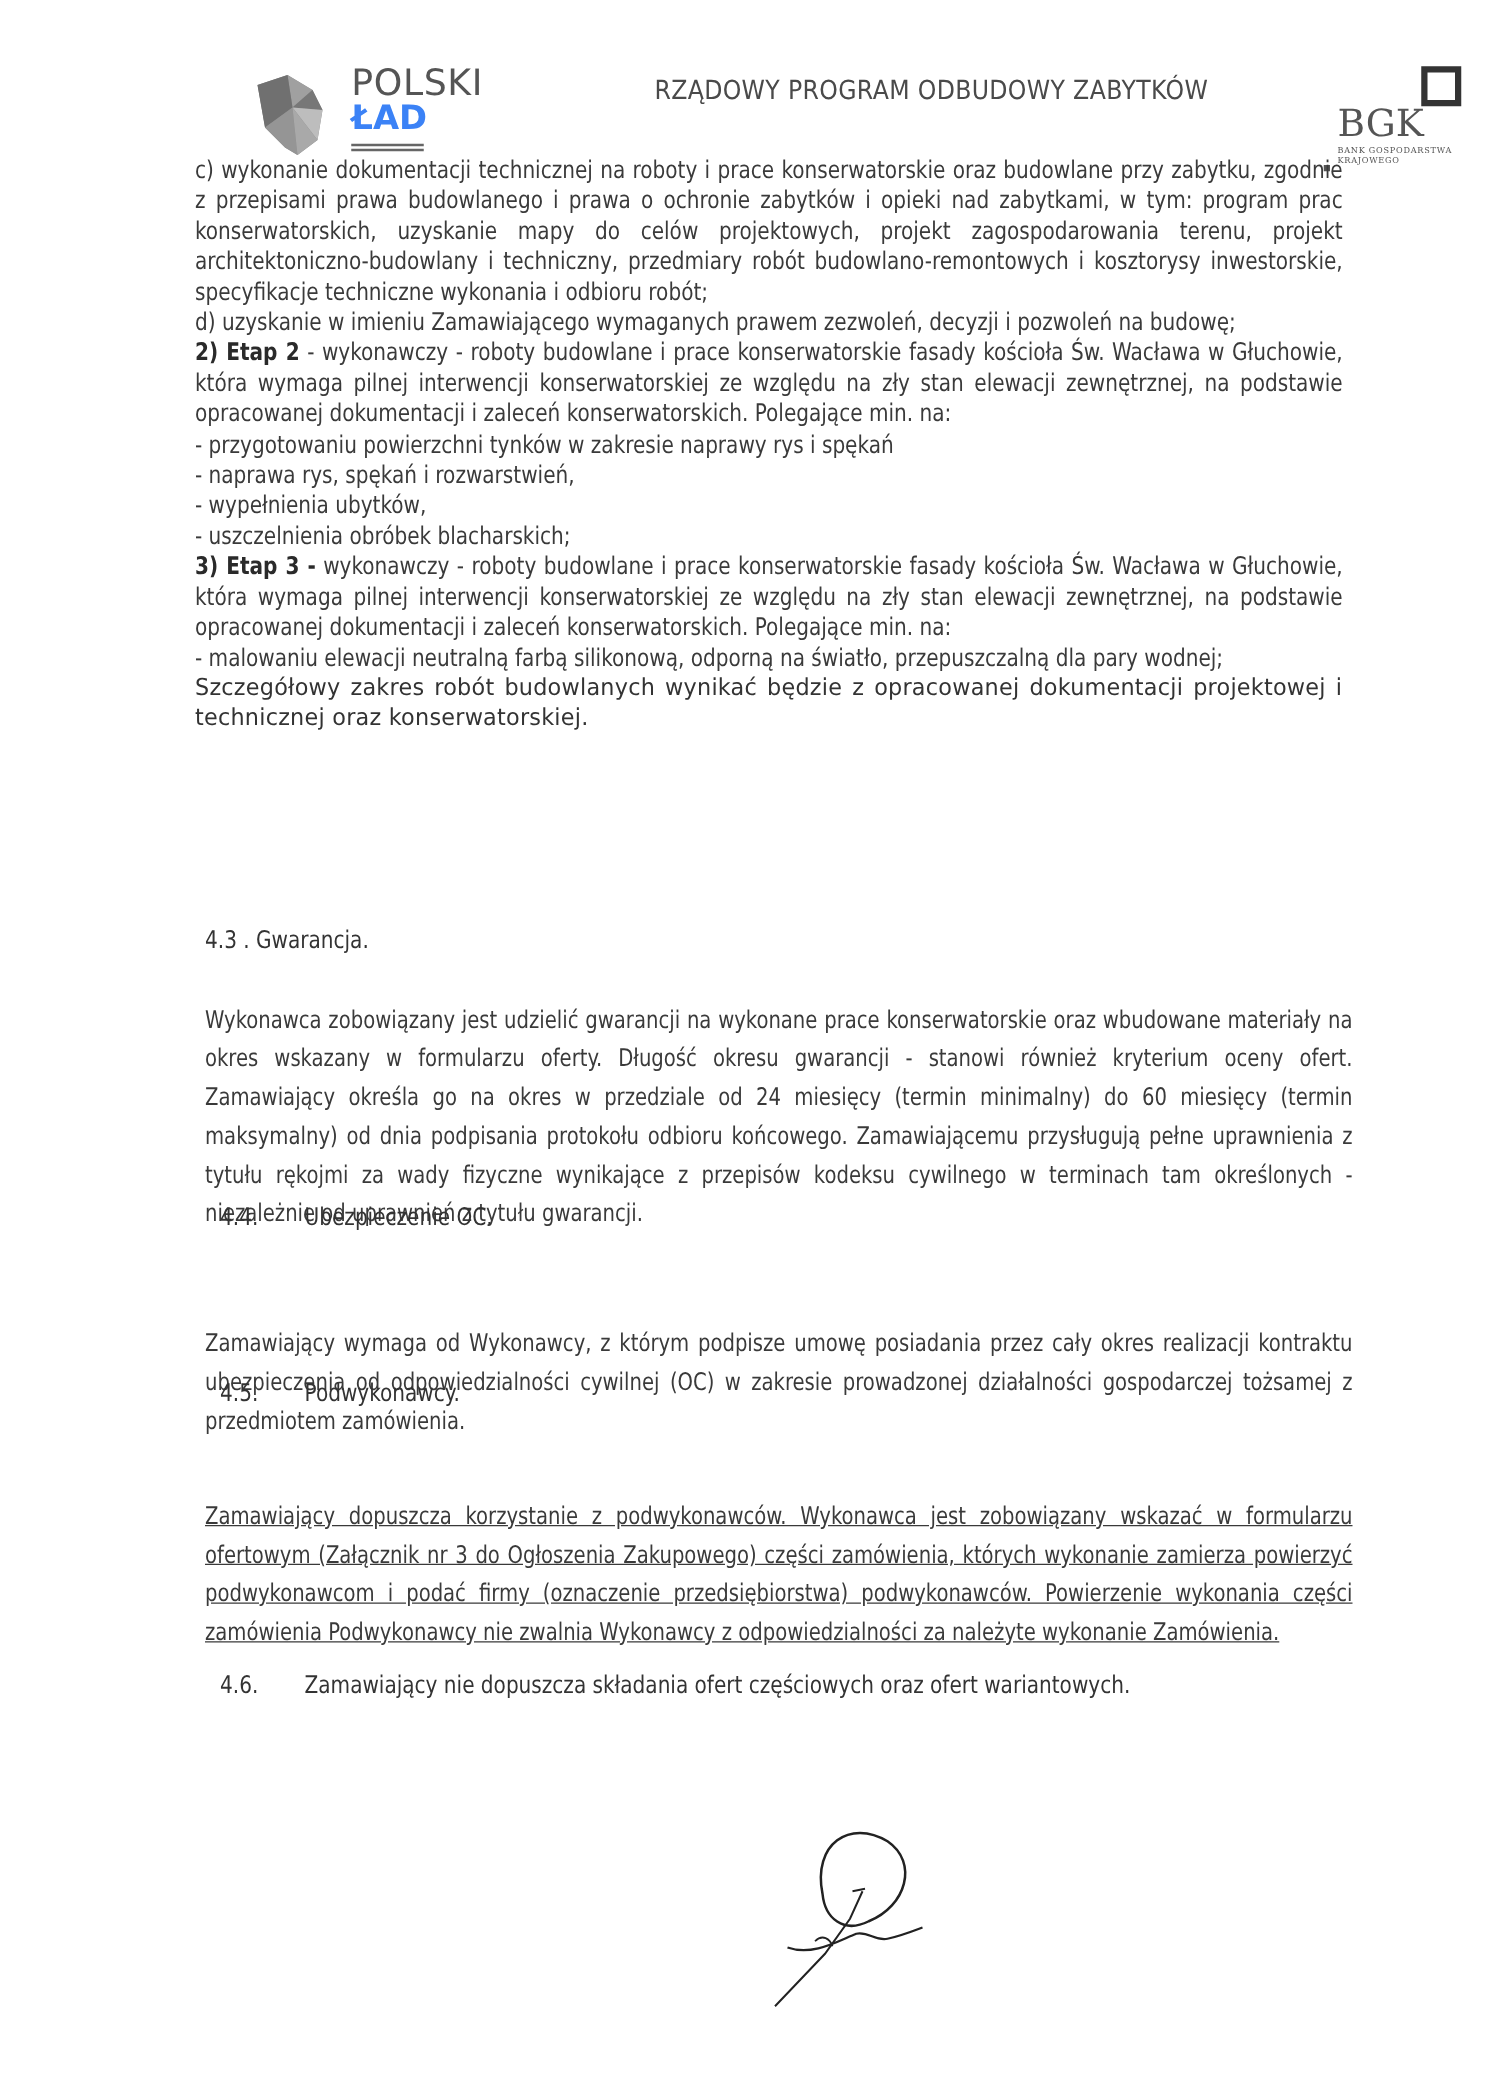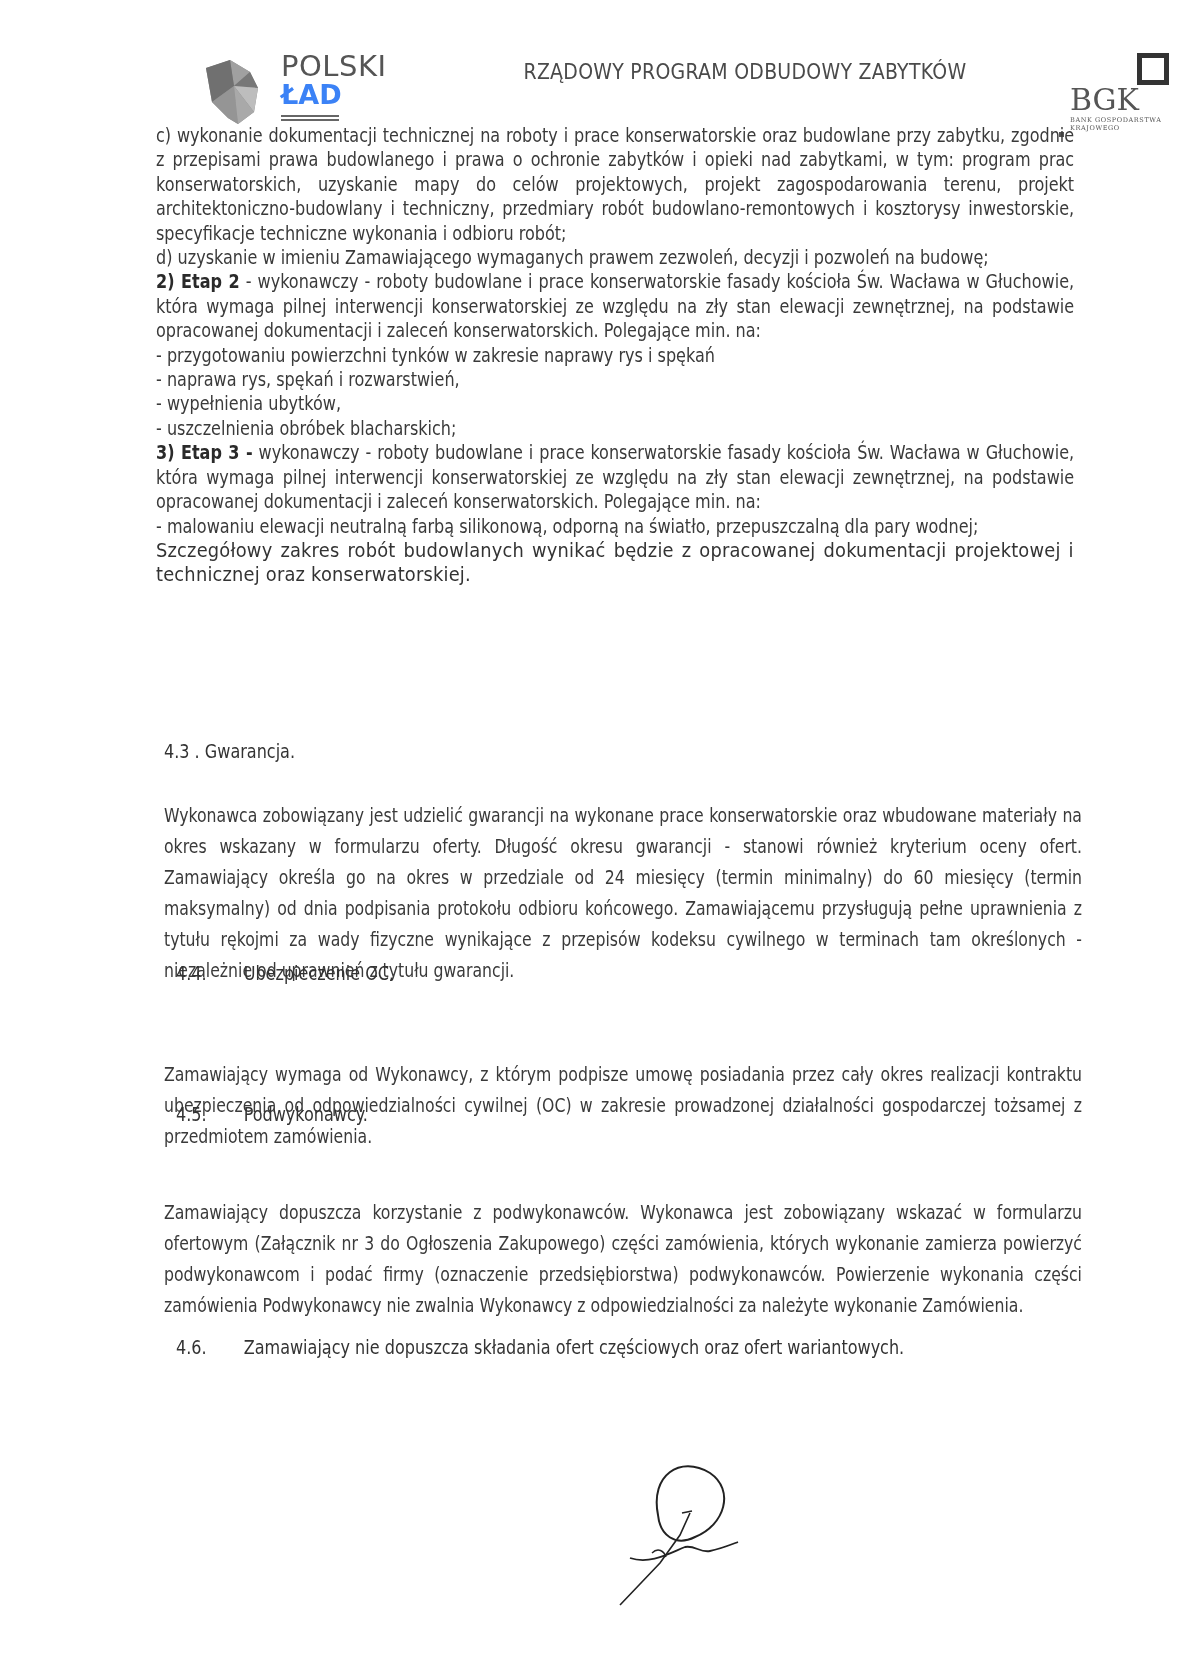--- a/index.html
+++ b/index.html
@@ -89,21 +89,21 @@
   <span>Ubezpieczenie OC.</span>
 </div>
 <div class="block" style="top:1032px;width:920px;">
   <p class="body2" style="margin-top:-13px;">Zamawiający wymaga od Wykonawcy, z którym podpisze umowę posiadania przez cały okres realizacji kontraktu ubezpieczenia od odpowiedzialności cywilnej (OC) w zakresie prowadzonej działalności gospodarczej tożsamej z przedmiotem zamówienia.</p>
 </div>
 
 <div class="heading" style="left:176px;top:1103px;">
   <span class="num">4.5.</span>
   <span>Podwykonawcy.</span>
 </div>
-<div class="block" style="top:1160px;width:920px;">
+<div class="block" style="top:1160px;width:920px;text-decoration:underline;">
   <p class="body2" style="margin-top:-3px;">Zamawiający dopuszcza korzystanie z podwykonawców. Wykonawca jest zobowiązany wskazać w formularzu ofertowym (Załącznik nr 3 do Ogłoszenia Zakupowego) części zamówienia, których wykonanie zamierza powierzyć podwykonawcom i podać firmy (oznaczenie przedsiębiorstwa) podwykonawców. Powierzenie wykonania części zamówienia Podwykonawcy nie zwalnia Wykonawcy z odpowiedzialności za należyte wykonanie Zamówienia.</p>
 </div>
 
 <div class="heading" style="left:176px;top:1336px;">
   <span class="num">4.6.</span>
   <span>Zamawiający nie dopuszcza składania ofert częściowych oraz ofert wariantowych.</span>
 </div>
 
 <svg class="sig" viewBox="0 0 180 160">
   <path d="M98,60 C90,20 120,0 150,18 C175,35 165,70 135,82 C115,92 100,80 98,60 Z" fill="none" stroke="#222" stroke-width="2"></path>

